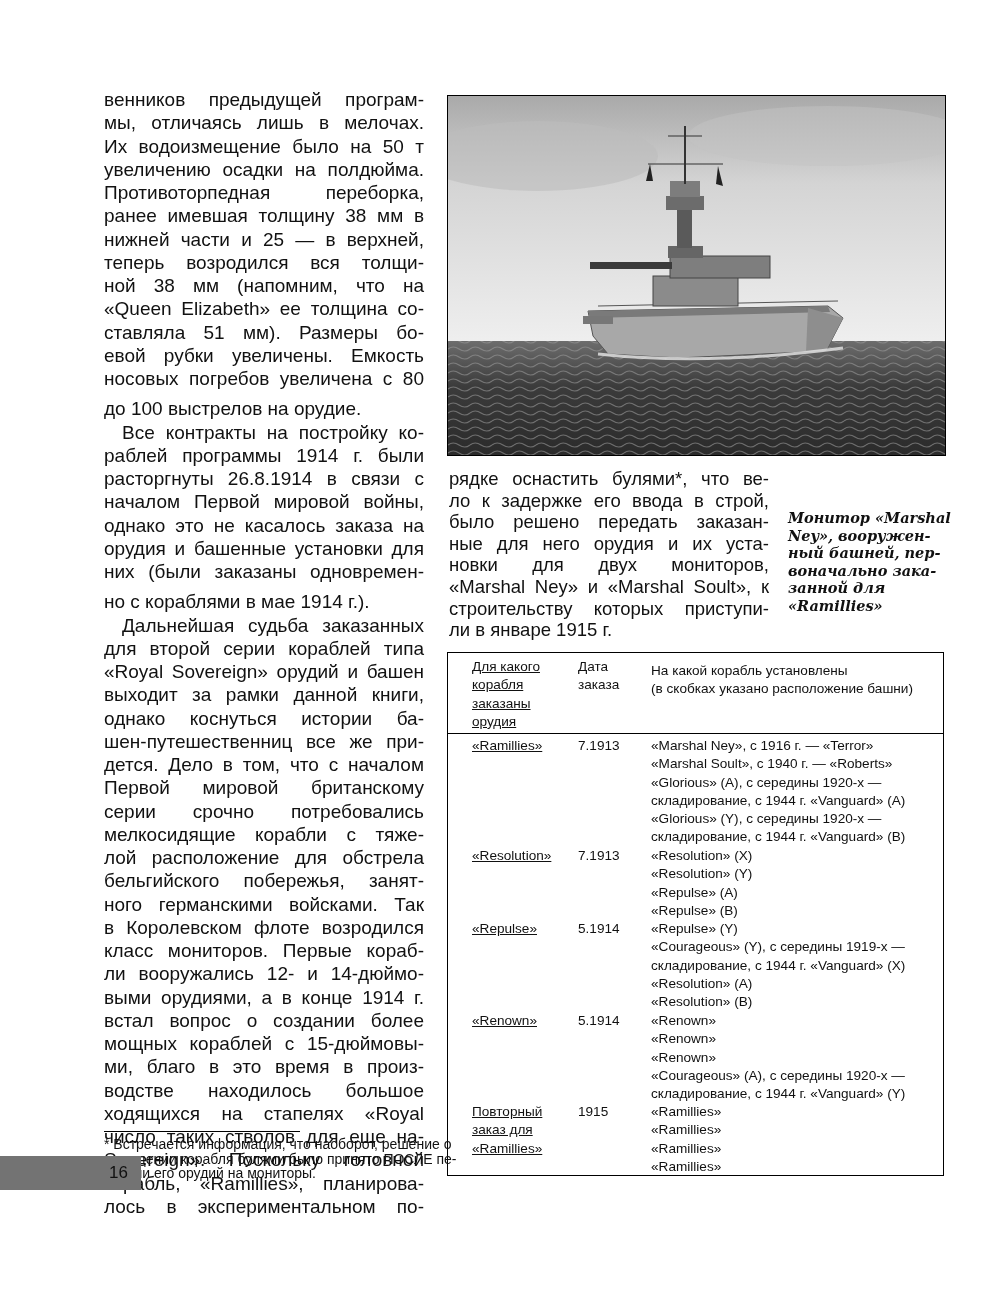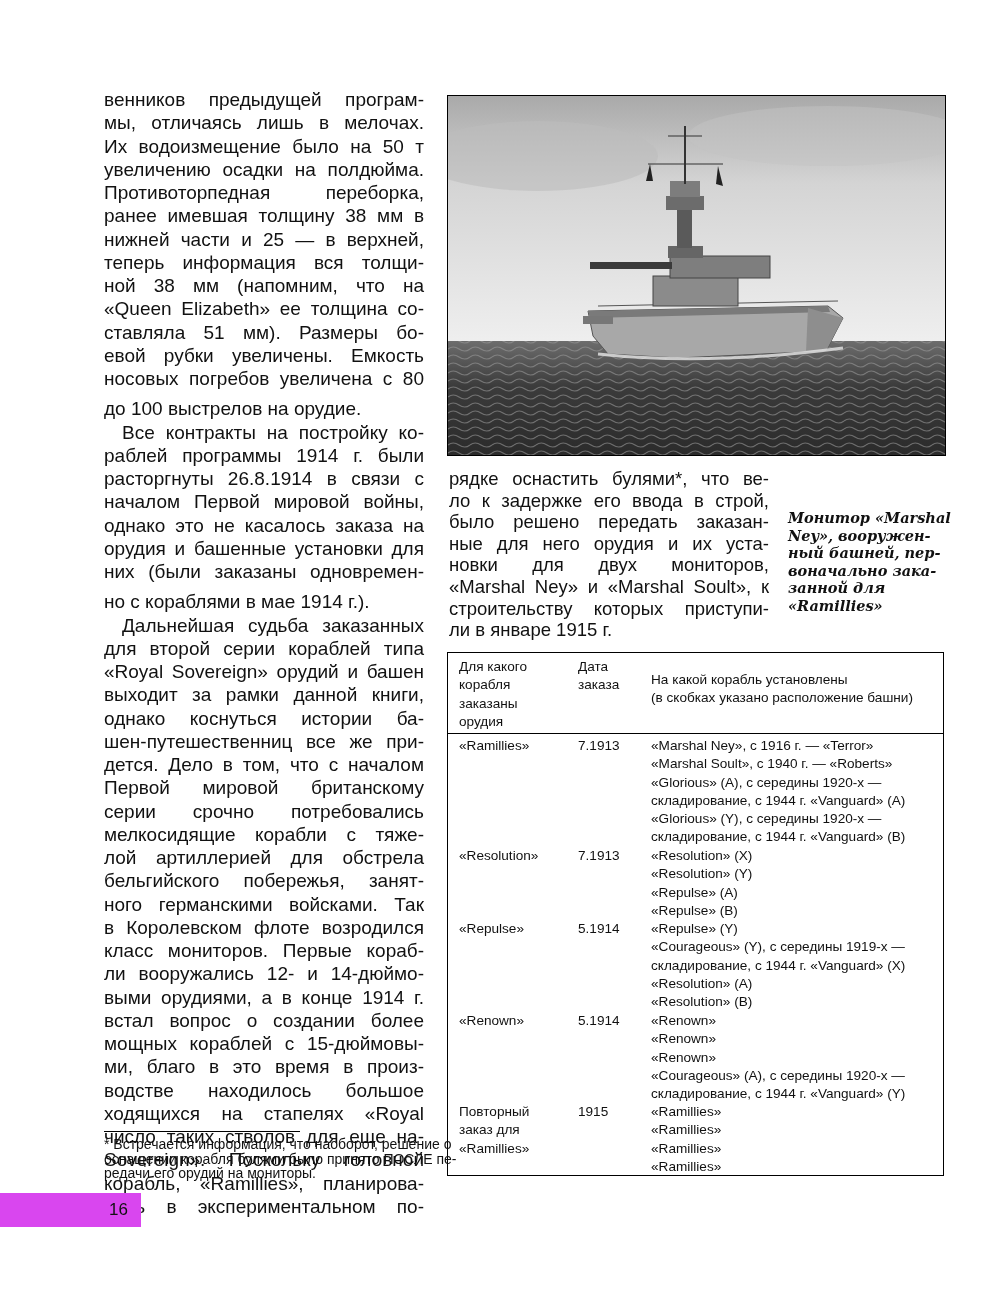--- a/index.html
+++ b/index.html
@@ -23,47 +23,47 @@
     .col-mid .line.last { text-align-last: left; }
 
     .caption { position: absolute; left: 788px; top: 469px; width: 160px;
                font-family: "DejaVu Serif", "Liberation Serif", serif; font-style: italic; font-weight: bold;
                font-size: 14.5px; line-height: 17.6px; color: #111; margin-top: 40px; }
     .caption .line { display: block; white-space: nowrap; }
 
     .tbl { position: absolute; left: 447px; top: 652px; width: 497px; height: 524px;
            border: 1.5px solid #000; box-sizing: border-box; font-size: 13.6px; line-height: 18.3px; }
     .tbl .thead { position: absolute; left: 0; top: 0; width: 100%; height: 80px; border-bottom: 1.5px solid #000; }
-    .tbl .c1 { position: absolute; left: 11px; width: 115px; }
+    .tbl .c1 { position: absolute; left: 24px; width: 115px; text-decoration: underline; }
     .tbl .c2 { position: absolute; left: 130px; width: 68px; }
     .tbl .c3 { position: absolute; left: 203px; width: 290px; }
     .tbl .cell .line { display: block; white-space: nowrap; }
     .tbl .row { position: absolute; left: 0; width: 100%; }
 
     .footnote-rule { position: absolute; left: 104px; top: 1131px; width: 196px; height: 0; border-top: 1.5px solid #000; }
     .footnote { position: absolute; left: 104px; top: 1137px; width: 330px; font-size: 14px; line-height: 14.5px; }
     .footnote .line { display: block; white-space: nowrap; }
 
-    .pagenum { position: absolute; left: 0; top: 1193px; width: 141px; height: 34px; background: #d946ef;
+    .pagenum { position: absolute; left: 0; top: 1156px; width: 141px; height: 34px; background: #737373;
                font-size: 17px; line-height: 34px; }
     .pagenum span { position: absolute; right: 13px; top: 0; }
   </style>
 </head>
 <body>
 
 <div class="col-left">
   <p>
     <span class="line">венников предыдущей програм-</span>
     <span class="line">мы, отличаясь лишь в мелочах.</span>
     <span class="line">Их водоизмещение было на 50 т</span>
     <span class="line">увеличению осадки на полдюйма.</span>
     <span class="line">Противоторпедная переборка,</span>
     <span class="line">ранее имевшая толщину 38 мм в</span>
     <span class="line">нижней части и 25 — в верхней,</span>
-    <span class="line">теперь информация вся толщи-</span>
+    <span class="line">теперь возродился вся толщи-</span>
     <span class="line">ной 38 мм (напомним, что на</span>
     <span class="line">«Queen Elizabeth» ее толщина со-</span>
     <span class="line">ставляла 51 мм). Размеры бо-</span>
     <span class="line">евой рубки увеличены. Емкость</span>
     <span class="line">носовых погребов увеличена с 80</span>
     <span class="line last">до 100 выстрелов на орудие.</span>
   </p>
   <p>
     <span class="line" style="padding-left:18px">Все контракты на постройку ко-</span>
     <span class="line">раблей программы 1914 г. были</span>
@@ -78,21 +78,21 @@
     <span class="line" style="padding-left:18px">Дальнейшая судьба заказанных</span>
     <span class="line">для второй серии кораблей типа</span>
     <span class="line">«Royal Sovereign» орудий и башен</span>
     <span class="line">выходит за рамки данной книги,</span>
     <span class="line">однако коснуться истории ба-</span>
     <span class="line">шен-путешественниц все же при-</span>
     <span class="line">дется. Дело в том, что с началом</span>
     <span class="line">Первой мировой британскому</span>
     <span class="line">серии срочно потребовались</span>
     <span class="line">мелкосидящие корабли с тяже-</span>
-    <span class="line">лой артиллерией для обстрела</span>
+    <span class="line">лой расположение для обстрела</span>
     <span class="line">бельгийского побережья, занят-</span>
     <span class="line">ного германскими войсками. Так</span>
     <span class="line">в Королевском флоте возродился</span>
     <span class="line">класс мониторов. Первые кораб-</span>
     <span class="line">ли вооружались 12- и 14-дюймо-</span>
     <span class="line">выми орудиями, а в конце 1914 г.</span>
     <span class="line">встал вопрос о создании более</span>
     <span class="line">мощных кораблей с 15-дюймовы-</span>
     <span class="line">ми, благо в это время в произ-</span>
     <span class="line">водстве находилось большое</span>
@@ -181,21 +181,21 @@
     <div class="cell c1" style="top:5px">
       <span class="line">Для какого</span>
       <span class="line">корабля</span>
       <span class="line">заказаны</span>
       <span class="line">орудия</span>
     </div>
     <div class="cell c2" style="top:5px">
       <span class="line">Дата</span>
       <span class="line">заказа</span>
     </div>
-    <div class="cell c3" style="top:18px">
+    <div class="cell c3" style="top:9px">
       <span class="line">На какой корабль установлены</span>
       <span class="line">(в скобках указано расположение башни)</span>
     </div>
   </div>
 
   <div class="row" style="top:84px">
     <div class="cell c1">
       <span class="line">«Ramillies»</span>
     </div>
     <div class="cell c2">

